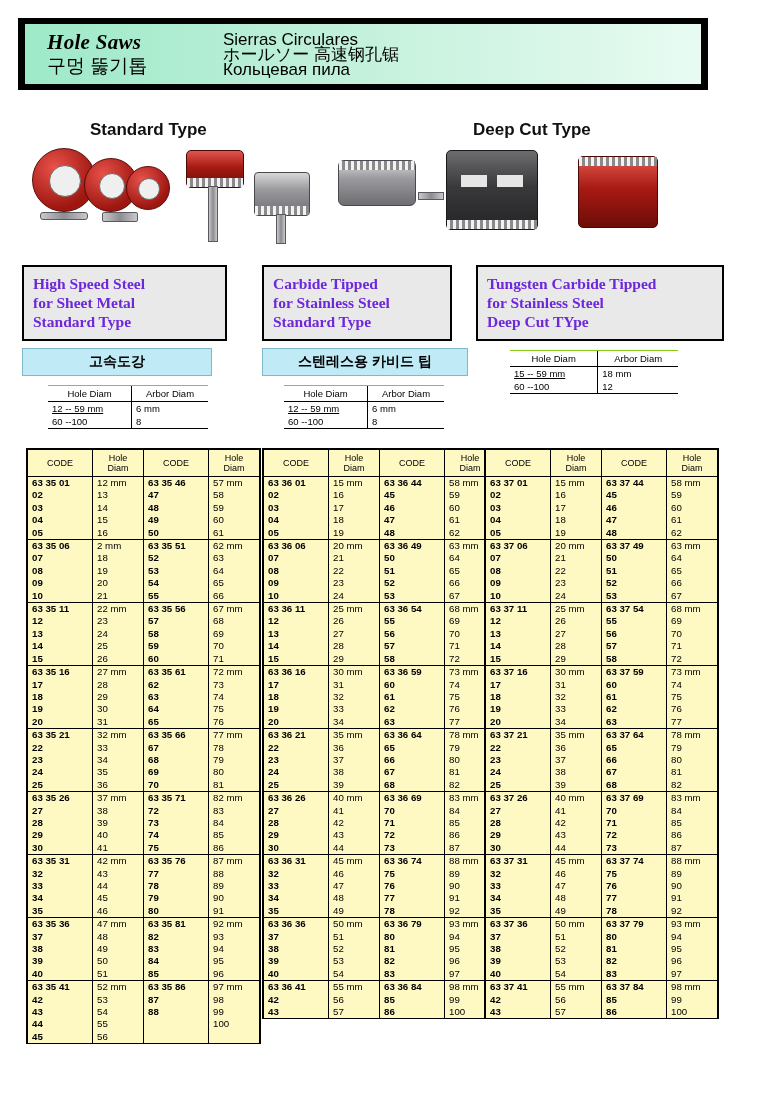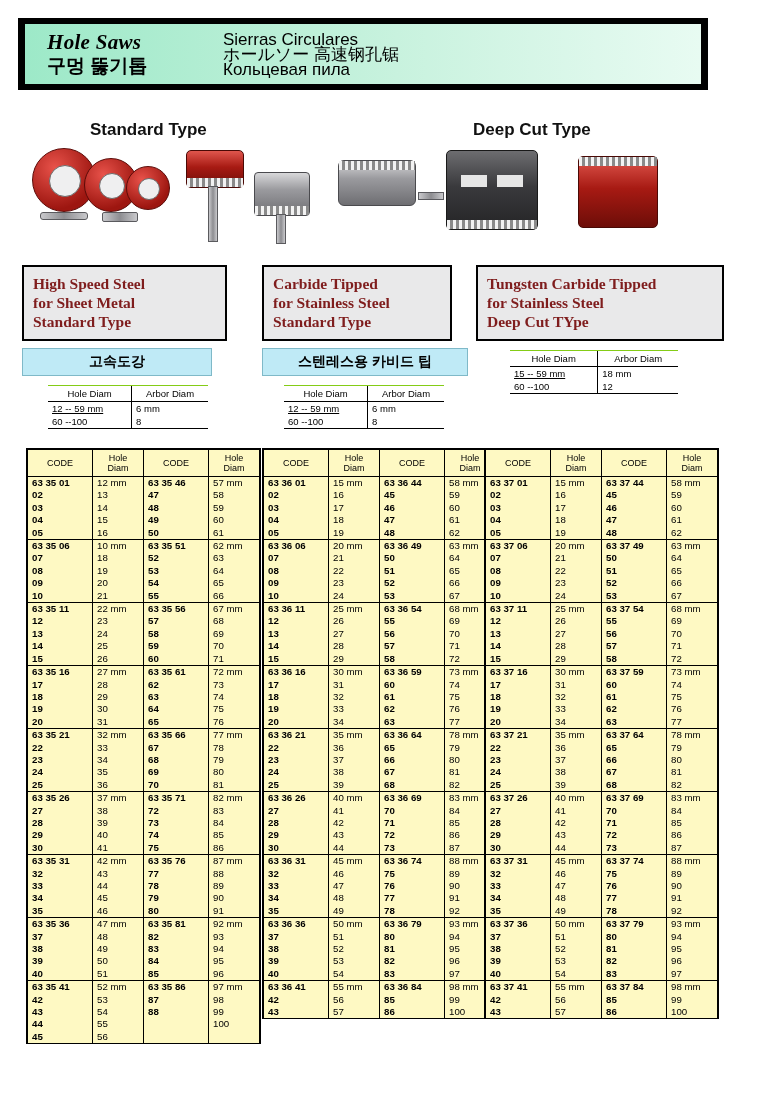--- a/index.html
+++ b/index.html
@@ -24,21 +24,21 @@
     border:1px solid #000;
     display:flex;align-items:center;
   }
   .banner-left{padding-left:22px;min-width:170px;}
   .banner-title{
     font-family:"Liberation Serif", serif;
     font-style:italic;font-weight:bold;font-size:21px;letter-spacing:.3px;
     line-height:22px;
   }
   .banner-title-kr{
-    font-weight:bold;font-size:19px;line-height:22px;margin-top:2px;
+    font-weight:normal;font-size:19px;line-height:22px;margin-top:2px;
   }
   .banner-right{font-size:17px;line-height:15px;padding-left:6px;}
   .banner-right div{white-space:nowrap;}
 
   
   .photo-zone{position:absolute;left:18px;top:100px;width:722px;height:155px;}
   .type-label{
     position:absolute;font-weight:bold;font-size:17px;color:#111;
   }
   #lbl-standard{left:72px;top:20px;}
@@ -74,21 +74,21 @@
   .shaft{background:linear-gradient(to right,#c9c9cc,#8d8d91,#c9c9cc);border:1px solid #5a5a5e;}
 
   
   .sec{position:absolute;}
   .sec-box{
     border:2px solid #000;background:#e9e9ea;
     padding:7px 9px 8px 9px;box-sizing:border-box;
   }
   .sec-box .l{
     font-family:"Liberation Serif", serif;
-    font-weight:bold;font-size:15.5px;line-height:19px;color:#7f1d1d;
+    font-weight:bold;font-size:15.5px;line-height:19px;color:#6d28d9;
   }
   .sec-kr{
     margin-top:7px;background:#bfeaf6;border:1px solid #7fb9c8;
     font-weight:bold;font-size:14px;padding:4px 20px;box-sizing:border-box;
     text-align:center;
   }
 
   
   .spec{
     margin-top:9px;border-top:1px solid #84cc16;border-bottom:1px solid #000;
@@ -302,21 +302,21 @@
             <td class="dim col-dim">60</td>
           </tr>
           <tr>
             <td class="code col-code">05</td>
             <td class="dim col-dim">16</td>
             <td class="code col-code">50</td>
             <td class="dim col-dim">61</td>
           </tr>
           <tr class="grp">
             <td class="code col-code">63 35 06</td>
-            <td class="dim col-dim">10 mm</td>
+            <td class="dim col-dim">2 mm</td>
             <td class="code col-code">63 35 51</td>
             <td class="dim col-dim">62 mm</td>
           </tr>
           <tr>
             <td class="code col-code">07</td>
             <td class="dim col-dim">18</td>
             <td class="code col-code">52</td>
             <td class="dim col-dim">63</td>
           </tr>
           <tr>

